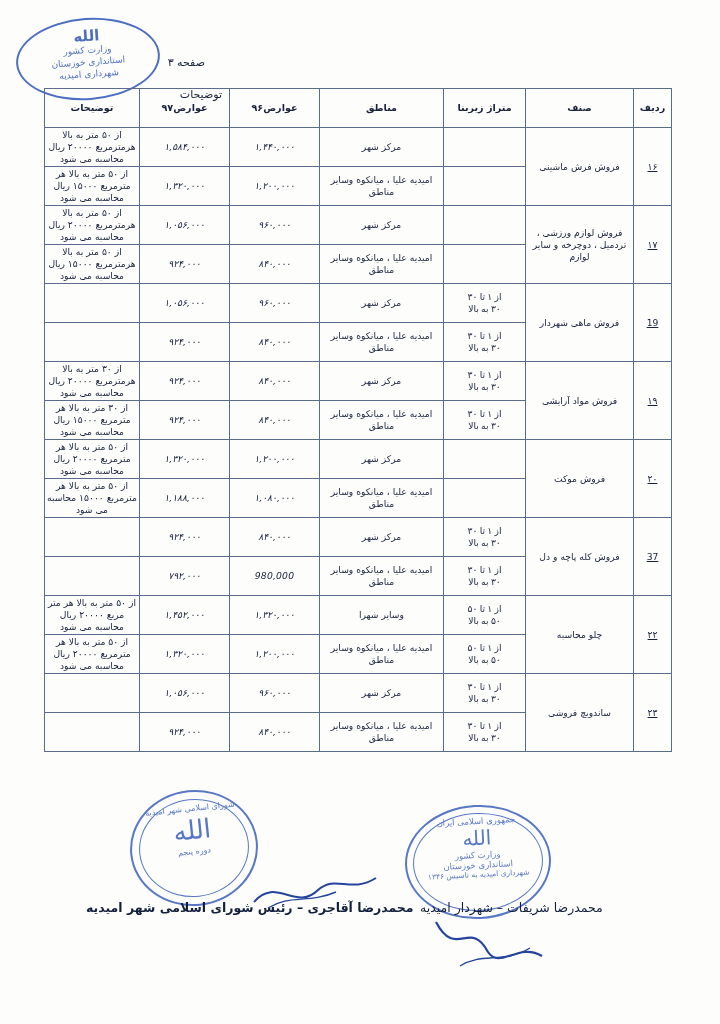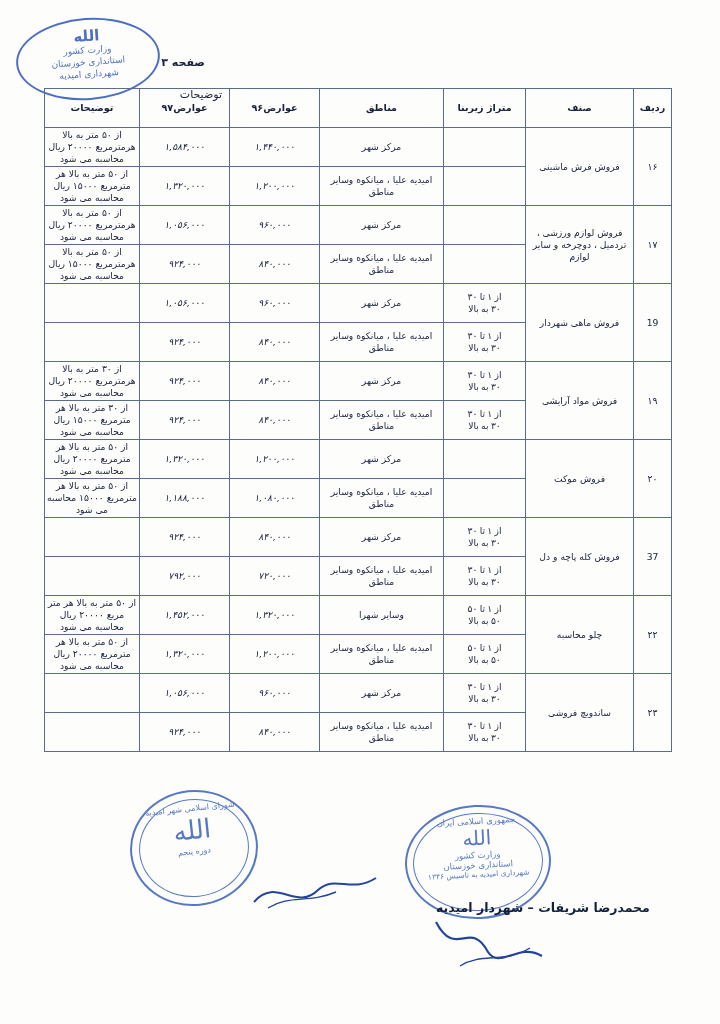--- a/index.html
+++ b/index.html
@@ -48,21 +48,20 @@
   .stamp-top .l1 { font-size: 9px; line-height: 12px; }
   .stamp-top .l2 { font-size: 9px; line-height: 12px; }
   .stamp-top .l3 { font-size: 9px; line-height: 12px; }
 
   .page-label {
     position: absolute;
     top: 56px;
     right: 515px;
     font-size: 11px;
     color: #17213c;
-    font-weight: bold;
   }
   .doc-note {
     position: absolute;
     top: 88px;
     right: 498px;
     font-size: 11px;
     color: #17213c;
   }
 
   
@@ -84,21 +83,21 @@
     vertical-align: middle;
     padding: 1px 2px;
     color: #17213c;
     line-height: 12px;
   }
   table.grid th {
     height: 36px;
     font-weight: bold;
     font-size: 9.6px;
   }
-  td.rowidx { font-size: 10px; }
+  td.rowidx { font-size: 10px; text-decoration: underline; }
   td.sub    { height: 36px; }
   td.note   { font-size: 8.4px; line-height: 11px; padding: 2px 3px; }
   td.num    { font-size: 9.6px; letter-spacing: .2px; font-style: italic; }
   td.sname  { font-size: 9.6px; line-height: 13px; }
   td.zir    { font-size: 8.6px; line-height: 11px; font-family: Liberation Serif, serif; }
 
   
   col.c-radif { width: 38px; }
   col.c-senf  { width: 108px; }
   col.c-zir   { width: 82px; }
@@ -160,23 +159,22 @@
     top: 900px;
     font-size: 12.5px;
     font-weight: bold;
     color: #12203d;
   }
   .sig-right {
     position: absolute;
     left: 420px;
     top: 900px;
     font-size: 12.5px;
-    font-weight: bold;
+    font-weight: normal;
     color: #12203d;
-    margin-left: 16px;
   }
   .ink {
     position: absolute;
     pointer-events: none;
   }
   .ink svg { display: block; }
 </style>
 </head>
 <body>
 
@@ -300,21 +298,21 @@
             <td class="sname" rowspan="2">فروش کله پاچه و دل</td>
             <td class="zir sub">از ۱ تا ۳۰<br>۳۰ به بالا</td>
             <td class="sub">مرکز شهر</td>
             <td class="num sub">۸۴۰,۰۰۰</td>
             <td class="num sub">۹۲۴,۰۰۰</td>
             <td class="note sub"></td>
           </tr>
           <tr>
             <td class="zir sub">از ۱ تا ۳۰<br>۳۰ به بالا</td>
             <td class="sub">امیدیه علیا ، میانکوه  وسایر مناطق</td>
-            <td class="num sub">۷۲۰,۰۰۰</td>
+            <td class="num sub">980,000</td>
             <td class="num sub">۷۹۲,۰۰۰</td>
             <td class="note sub"></td>
           </tr>
           <tr>
             <td class="rowidx" rowspan="2">۲۲</td>
             <td class="sname" rowspan="2">چلو محاسبه</td>
             <td class="zir sub">از ۱ تا ۵۰<br>۵۰ به بالا</td>
             <td class="sub">وسایر شهرا</td>
             <td class="num sub">۱,۳۲۰,۰۰۰</td>
             <td class="num sub">۱,۴۵۲,۰۰۰</td>
@@ -356,20 +354,21 @@
 
   <div class="stamp-circle stamp-right">
     <div class="ring"></div>
     <div class="sr1">جمهوری اسلامی ایران</div>
     <div class="em">الله</div>
     <div class="sr2">وزارت کشور</div>
     <div class="sr3">استانداری خوزستان</div>
     <div class="sr4">شهرداری امیدیه به تاسیس ۱۳۴۶</div>
   </div>
 
+  <div class="sig-left">محمدرضا آقاجری – رئیس شورای اسلامی شهر امیدیه</div>
   <div class="sig-right">محمدرضا شریفات – شهردار امیدیه</div>
 
   <div class="ink" style="left:250px; top:868px;">
     <svg width="130" height="48" viewBox="0 0 130 48">
       <path d="M4,34 C26,8 46,44 68,22 C86,6 100,26 126,10" fill="none" stroke="#24449c" stroke-width="2"></path>
       <path d="M18,40 C40,26 58,36 86,24" fill="none" stroke="#24449c" stroke-width="1.4"></path>
     </svg>
   </div>
   <div class="ink" style="left:430px; top:912px;">
     <svg width="120" height="60" viewBox="0 0 120 60">

